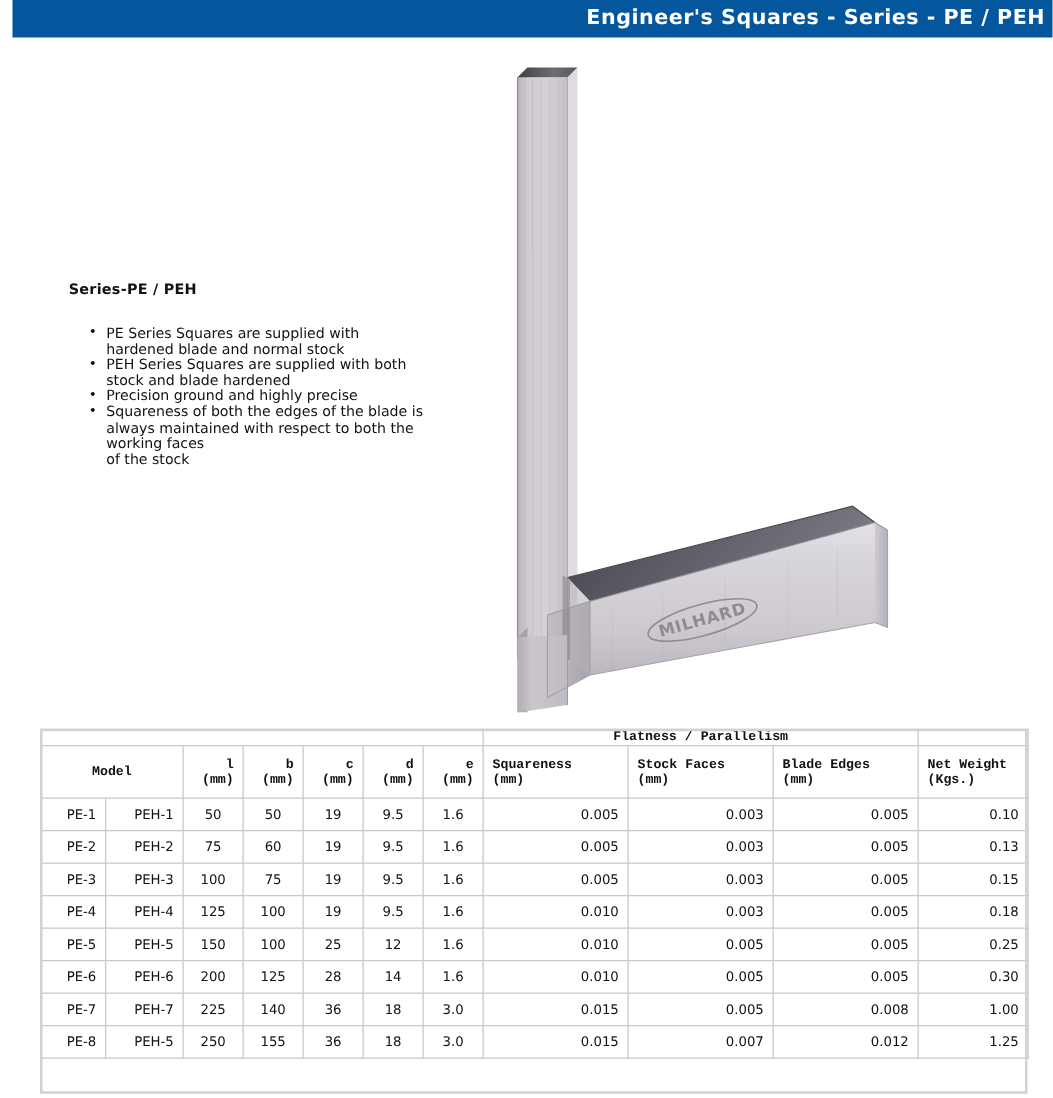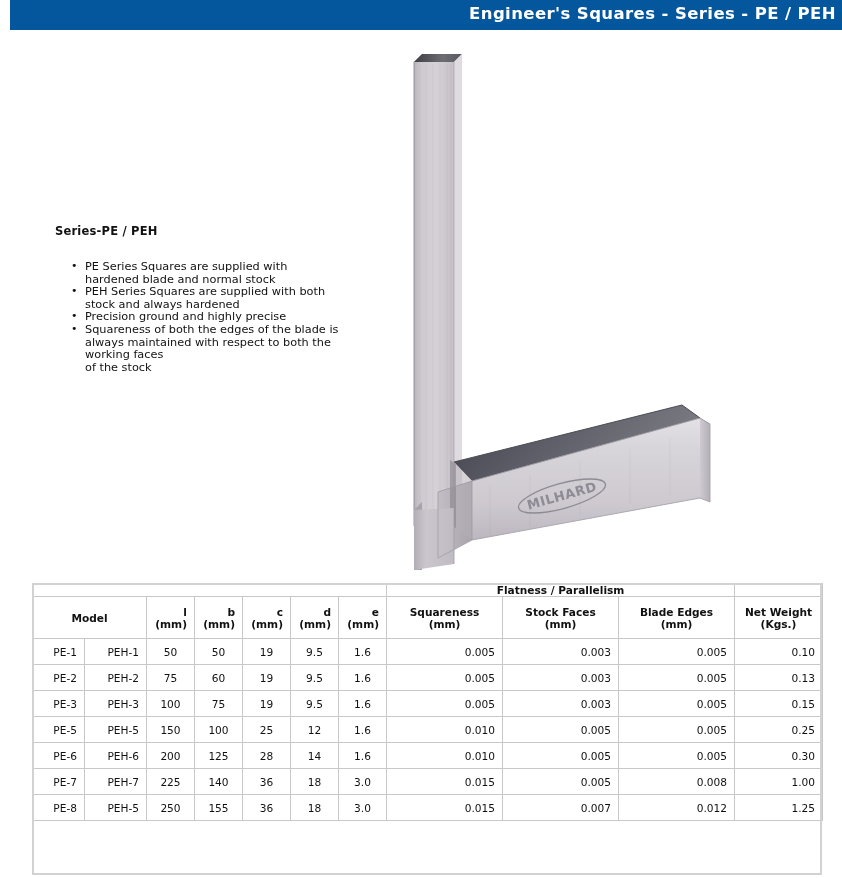--- a/index.html
+++ b/index.html
@@ -101,27 +101,28 @@
   table.spec td, table.spec th {
     border: 1px solid #c8c8c8;
     font-size: 10.6px;
     color: #111;
     padding: 0 7px;
     box-sizing: border-box;
   }
   table.spec th {
     font-weight: bold;
     text-align: center;
+    font-family: Liberation Mono, monospace;
   }
   .hdr-row th { height: 42px; }
   .hdr-unit {
     display: block;
     text-align: right;
   }
-  .hdr-unit.ctr { text-align: center; }
+  .hdr-unit.ctr { text-align: left; }
   tbody tr td { height: 26px; }
   .c-model { text-align: right; }
   .c-num { text-align: center; }
   .c-ctr { text-align: right; }
   .outer-frame {
     position: absolute;
     left: 32px;
     top: 583px;
     width: 790px;
     height: 292px;
@@ -134,21 +135,21 @@
 <body>
 
 <div class="header-bar" style="background: rgb(4, 87, 156);">
   <div class="header-title">Engineer's Squares - Series - PE / PEH</div>
 </div>
 
 <div class="desc-block">
   <div class="desc-title">Series-PE / PEH</div>
   <ul class="desc-list">
     <li>PE Series Squares are supplied with hardened blade and normal stock</li>
-    <li>PEH Series Squares are supplied with both stock and always hardened</li>
+    <li>PEH Series Squares are supplied with both stock and blade hardened</li>
     <li>Precision ground and highly precise</li>
     <li><span>Squareness of both the edges of the blade is always maintained with respect to both the working faces</span><br><span>of the stock</span></li>
   </ul>
 </div>
 
 <div class="product-wrap">
   <svg width="320" height="530" viewBox="0 0 320 530" xmlns="http://www.w3.org/2000/svg">
     <defs>
       <linearGradient id="bladeFace" x1="0" y1="0" x2="1" y2="0">
         <stop offset="0%" stop-color="#b9b3bb"></stop>
@@ -341,20 +342,33 @@
           <td class="c-num">75</td>
           <td class="c-num">19</td>
           <td class="c-num">9.5</td>
           <td class="c-num">1.6</td>
           <td class="c-ctr">0.005</td>
           <td class="c-ctr">0.003</td>
           <td class="c-ctr">0.005</td>
           <td class="c-ctr">0.15</td>
         </tr>
         <tr>
+          <td class="c-model">PE-4</td>
+          <td class="c-model">PEH-4</td>
+          <td class="c-num">125</td>
+          <td class="c-num">100</td>
+          <td class="c-num">19</td>
+          <td class="c-num">9.5</td>
+          <td class="c-num">1.6</td>
+          <td class="c-ctr">0.010</td>
+          <td class="c-ctr">0.003</td>
+          <td class="c-ctr">0.005</td>
+          <td class="c-ctr">0.18</td>
+        </tr>
+        <tr>
           <td class="c-model">PE-5</td>
           <td class="c-model">PEH-5</td>
           <td class="c-num">150</td>
           <td class="c-num">100</td>
           <td class="c-num">25</td>
           <td class="c-num">12</td>
           <td class="c-num">1.6</td>
           <td class="c-ctr">0.010</td>
           <td class="c-ctr">0.005</td>
           <td class="c-ctr">0.005</td>

